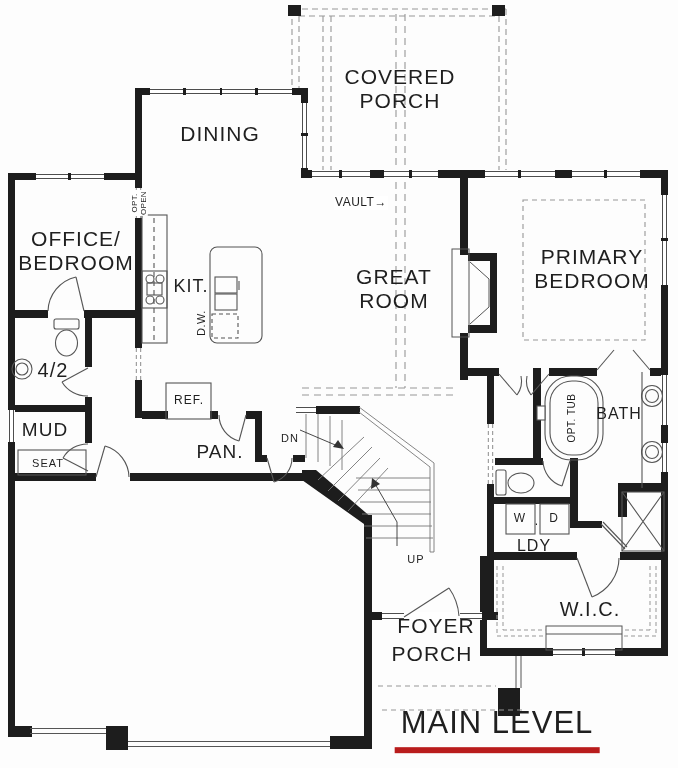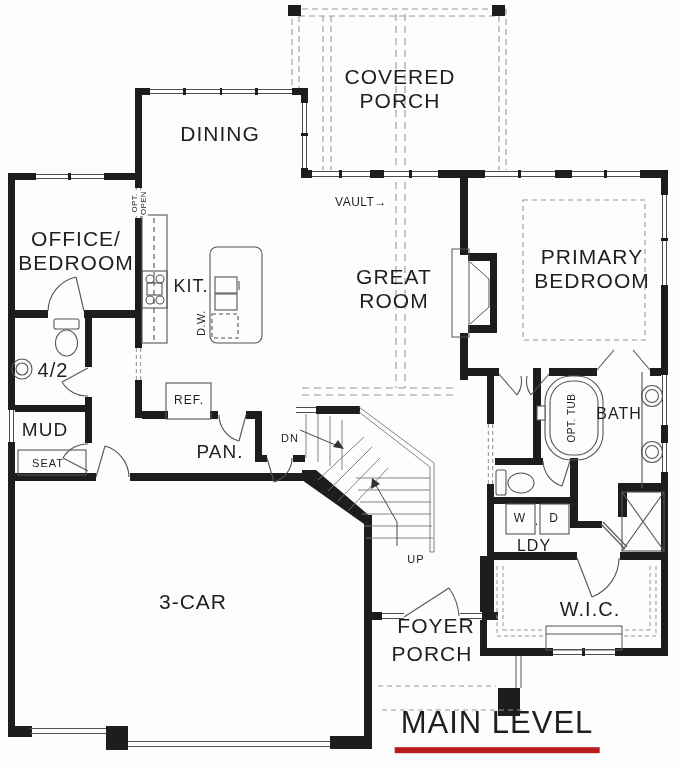--- a/index.html
+++ b/index.html
@@ -288,17 +288,16 @@
 <div class="L" style="left:436px;top:580px;font-size:21px;margin-top:46px;">FOYER</div>
 <div class="L rot" style="left:572px;top:418px;font-size:10px;letter-spacing:0.5px;">OPT. TUB</div>
 <div class="L" style="left:619px;top:414px;font-size:16px;">BATH</div>
 <div class="L" style="left:520px;top:519px;font-size:12px;">W</div>
 <div class="L" style="left:537px;top:522px;font-size:12px;">.</div>
 <div class="L" style="left:554px;top:519px;font-size:12px;">D</div>
 <div class="L" style="left:534px;top:546px;font-size:16px;">LDY</div>
 <div class="L" style="left:590px;top:609px;font-size:20px;">W.I.C.</div>
 <div class="L" style="left:432px;top:654px;font-size:21px;">PORCH</div>
 <div class="L" style="left:193px;top:602px;font-size:21px;">
-  <span>3-CAR</span>
 </div>
 <div class="L title" style="left:497px;top:729px;font-size:31px;">MAIN LEVEL</div>
 
 </div>
 
 </body></html>

